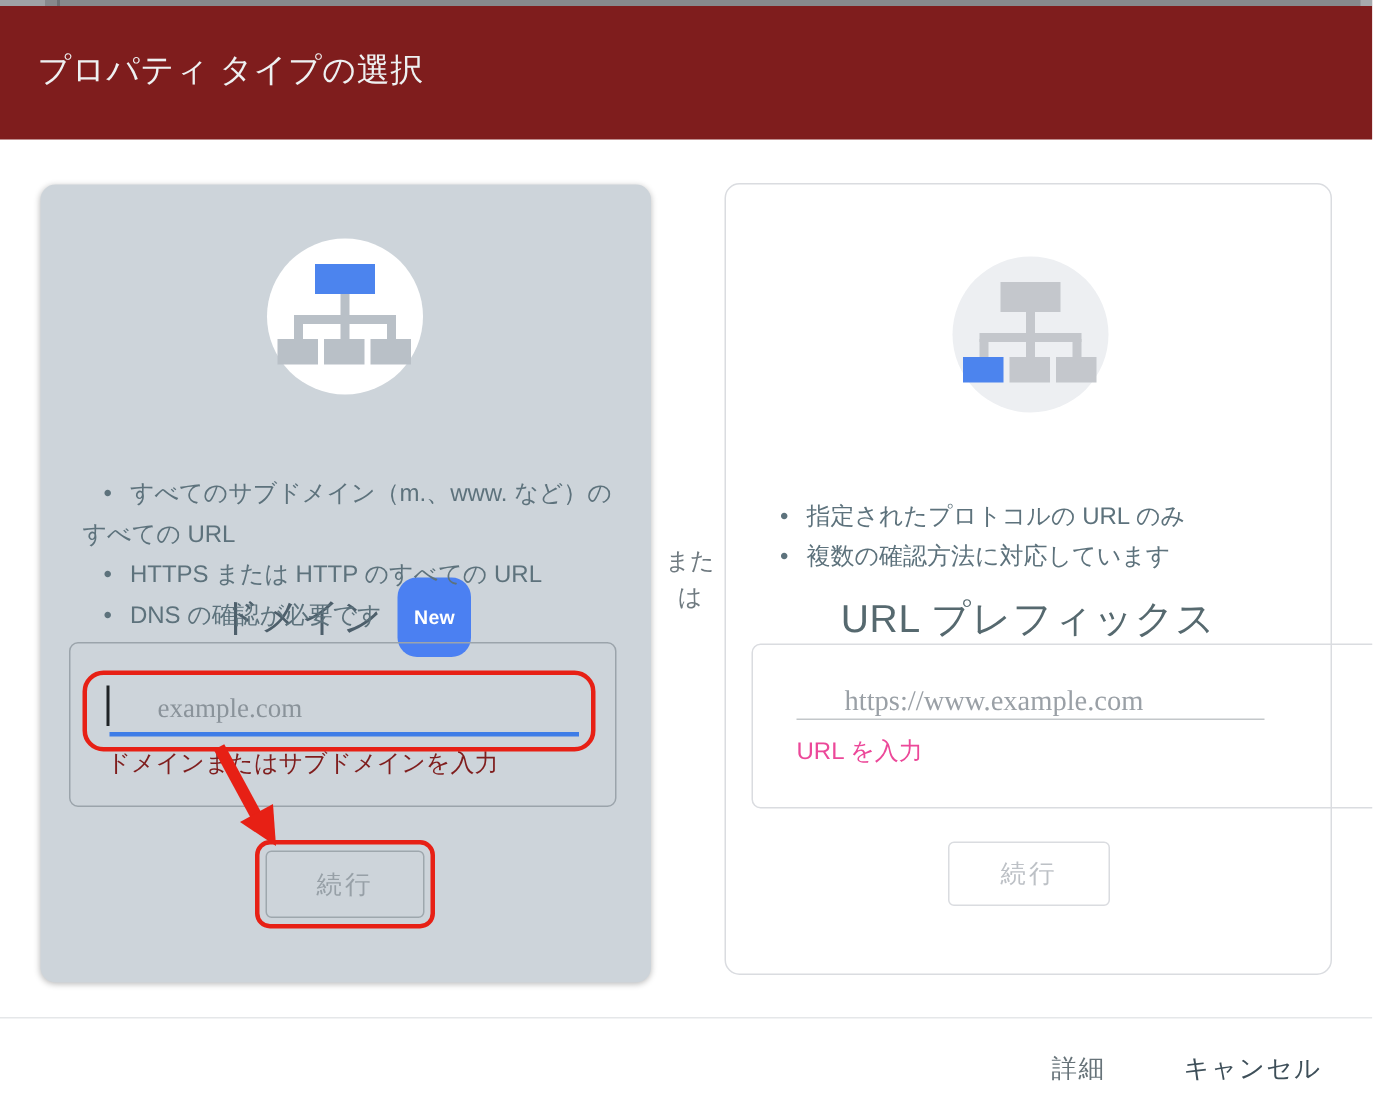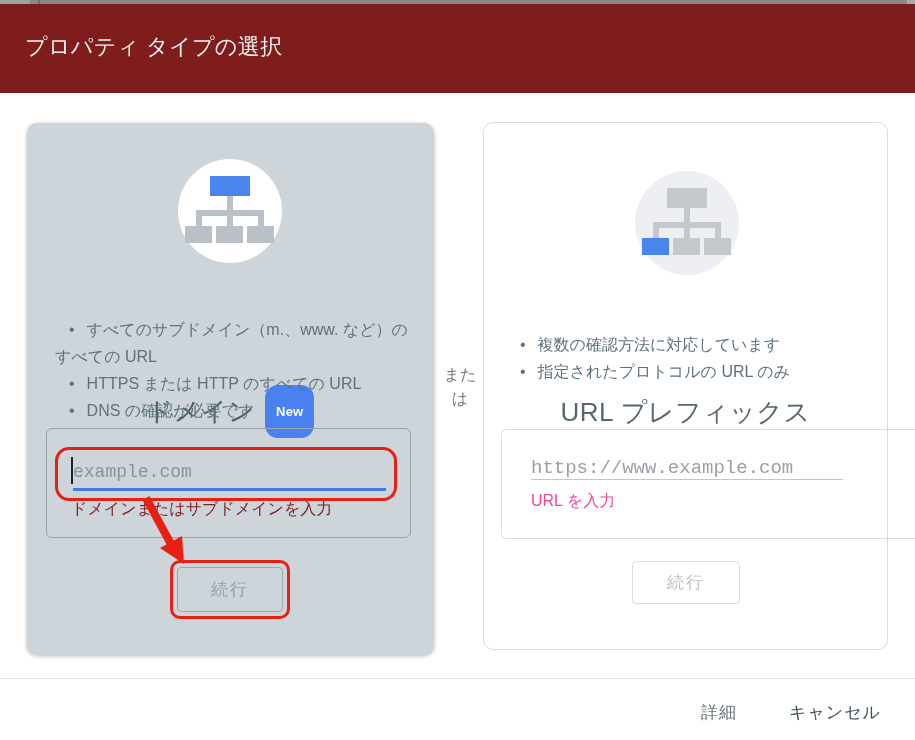--- a/index.html
+++ b/index.html
@@ -40,21 +40,21 @@
   .card-domain .bullets{left:28px;top:193px;width:356px;color:#5d727c;}
   .card-url .bullets{left:30px;top:208px;width:345px;color:#5d727c;}
   .bullet::before{content:"\2022";display:inline;margin:0 12px 0 14px;}
   .card-url .bullet::before{margin:0 12px 0 6px;}
 
   .input-group{position:absolute;box-sizing:border-box;border-radius:6px;}
   .card-domain .input-group{left:19px;top:305px;width:365px;height:110px;border:1px solid #9ba4ab;}
   .card-url  .input-group{left:17px;top:306px;width:432px;height:110px;border:1px solid #dadce0;}
 
   .text-input{position:absolute;background:transparent;border:none;outline:none;padding:0;
-    font-family:Liberation Mono, monospace;}
+    font-family:Liberation Serif, serif;margin-left:32px;}
   .card-domain .text-input{left:26px;top:29px;width:320px;height:28px;font-size:18px;color:#5f6a70;}
   .card-domain .text-input::placeholder{color:#8a939a;opacity:1;}
   .card-url .text-input{left:29px;top:24px;width:325px;height:28px;font-size:19px;color:#80868b;}
   .card-url .text-input::placeholder{color:#9aa0a6;opacity:1;}
 
   .caret{position:absolute;left:24px;top:28px;width:2px;height:27px;background:#1f2326;}
   .underline{position:absolute;}
   .card-domain .underline{left:26px;top:59px;width:313px;height:3px;background:#3e7de7;}
   .card-url .underline{left:29px;top:49px;width:312px;height:1px;background:#c3c7ca;}
   .helper-text{position:absolute;white-space:nowrap;}
@@ -143,22 +143,22 @@
         <rect x="76" y="38" width="6" height="12" fill="#c4c7cc"></rect>
         <rect x="3" y="50" width="27" height="17" fill="#4c84ee"></rect>
         <rect x="34" y="50" width="27" height="17" fill="#c4c7cc"></rect>
         <rect x="65" y="50" width="27" height="17" fill="#c4c7cc"></rect>
       </svg>
     </div>
     <div class="title-row">
       <span class="card-title">URL プレフィックス</span>
     </div>
     <div class="bullets">
+      <div class="bullet"><span>指定されたプロトコルの URL のみ</span></div>
       <div class="bullet"><span>複数の確認方法に対応しています</span></div>
-      <div class="bullet"><span>指定されたプロトコルの URL のみ</span></div>
     </div>
     <div class="input-group">
       <input class="text-input" type="text" placeholder="https://www.example.com" style="">
       <div class="underline"></div>
       <div class="helper-text">URL を入力</div>
     </div>
     <div class="continue-btn">続行</div>
   </div>
 
   <div class="anno anno-input"></div>

